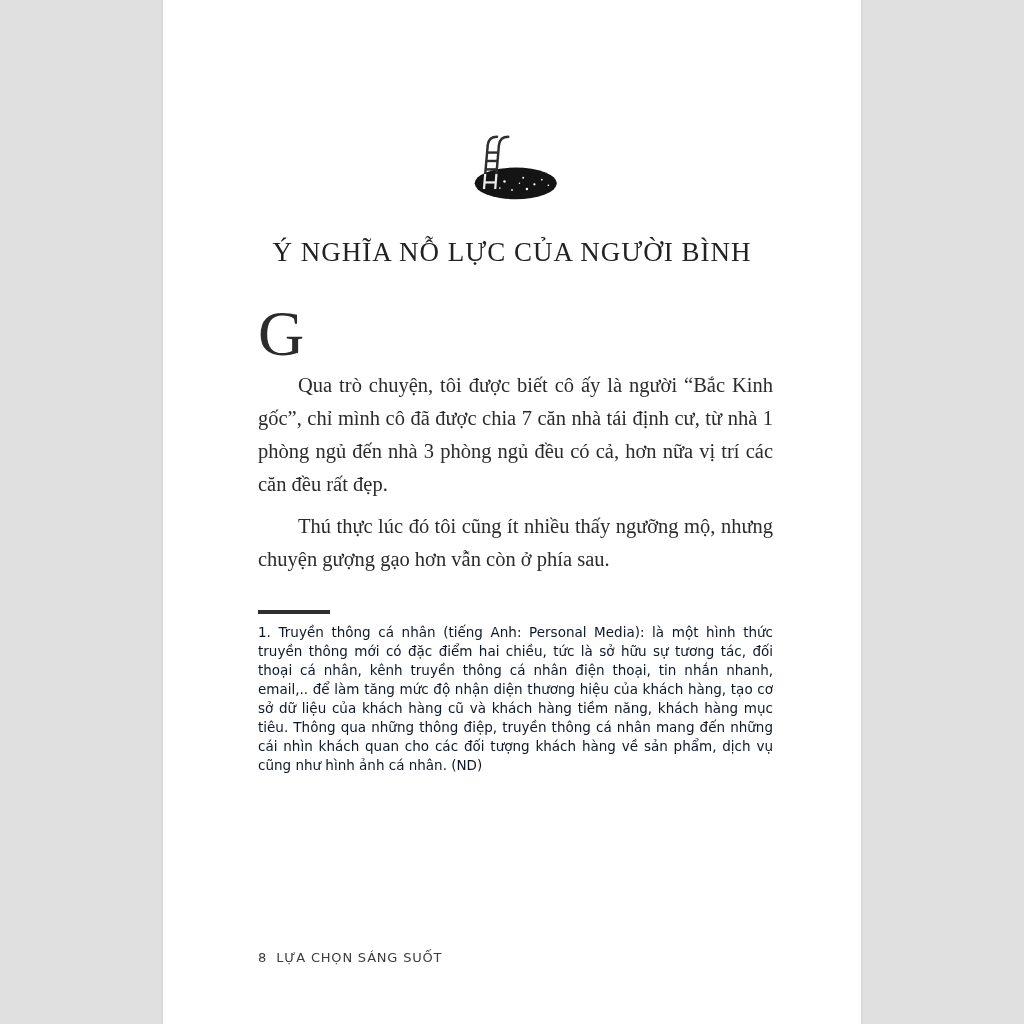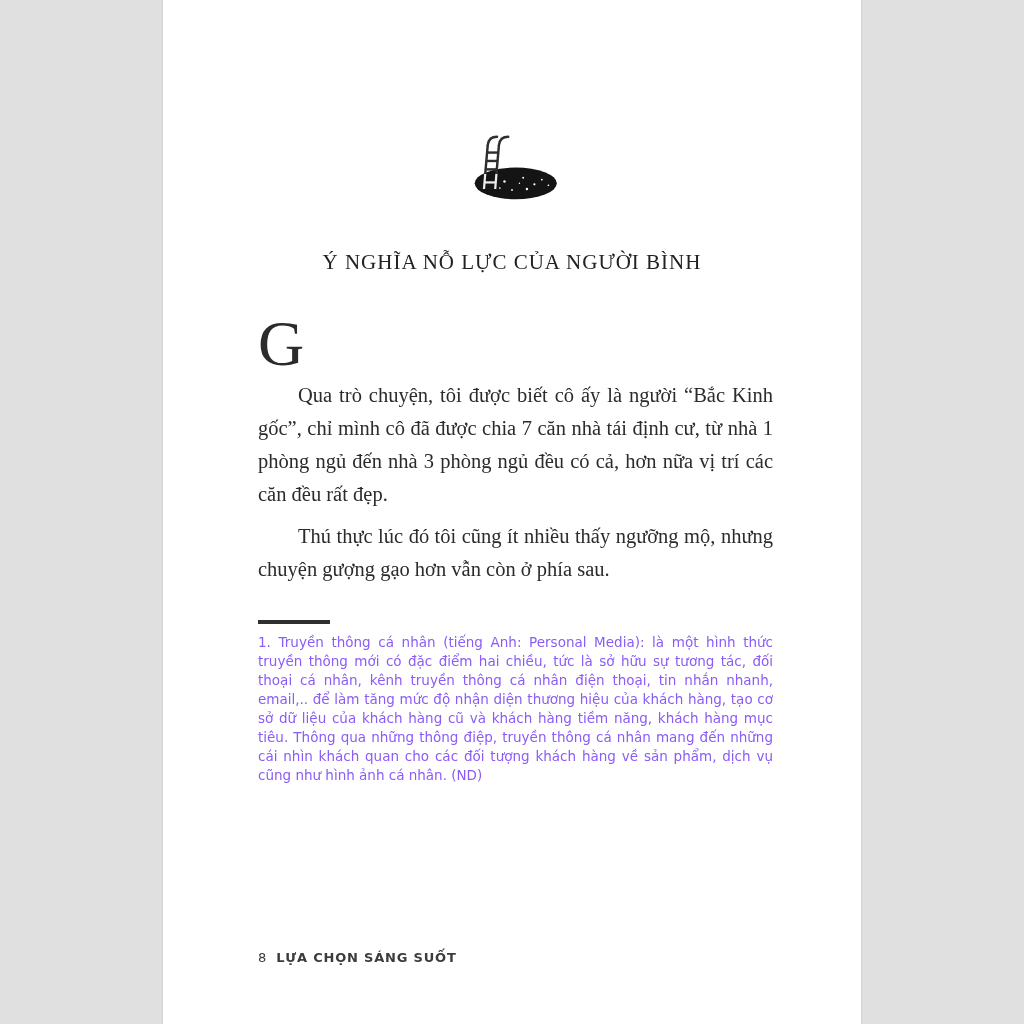--- a/index.html
+++ b/index.html
@@ -21,23 +21,23 @@
     background: #ffffff;
     padding-top: 130px;
     box-shadow: 0 0 2px rgba(0,0,0,0.15);
   }
   .illustration {
     width: 112px;
     margin: 0 auto 0 auto;
     text-align: center;
   }
   .chapter-title {
-    margin-top: 34px;
+    margin-top: 24px;
     text-align: center;
-    font-size: 21px;
+    font-size: 27px;
     font-weight: 400;
     letter-spacing: 1px;
     color: #222222;
     line-height: 39px;
   }
   .content {
     padding: 0 88px 0 95px;
   }
   .body-text {
     margin-top: 30px;
@@ -64,36 +64,36 @@
   .footnote-rule {
     width: 72px; height: 4px;
     background: #2f2f2f;
     margin-top: 34px;
     margin-bottom: 9px;
   }
   .footnote {
     font-family: "DejaVu Sans", "Liberation Sans", sans-serif;
     font-size: 13.5px;
     line-height: 19px;
-    color: #8b5cf6;
+    color: #0f172a;
     text-align: justify;
   }
   .page-footer {
     position: absolute;
     left: 95px;
     top: 950px;
     font-family: "DejaVu Sans", "Liberation Sans", sans-serif;
     font-size: 13px;
     color: #3c3c3c;
     display: flex;
     align-items: baseline;
     gap: 10px;
   }
   .page-footer .book-title {
-    font-weight: bold;
+    font-weight: normal;
     letter-spacing: 0.8px;
   }
   .clearfix::after { content: ""; display: block; clear: both; }
 </style>
 </head>
 <body>
 
 <div class="canvas">
   <div class="page">
 

